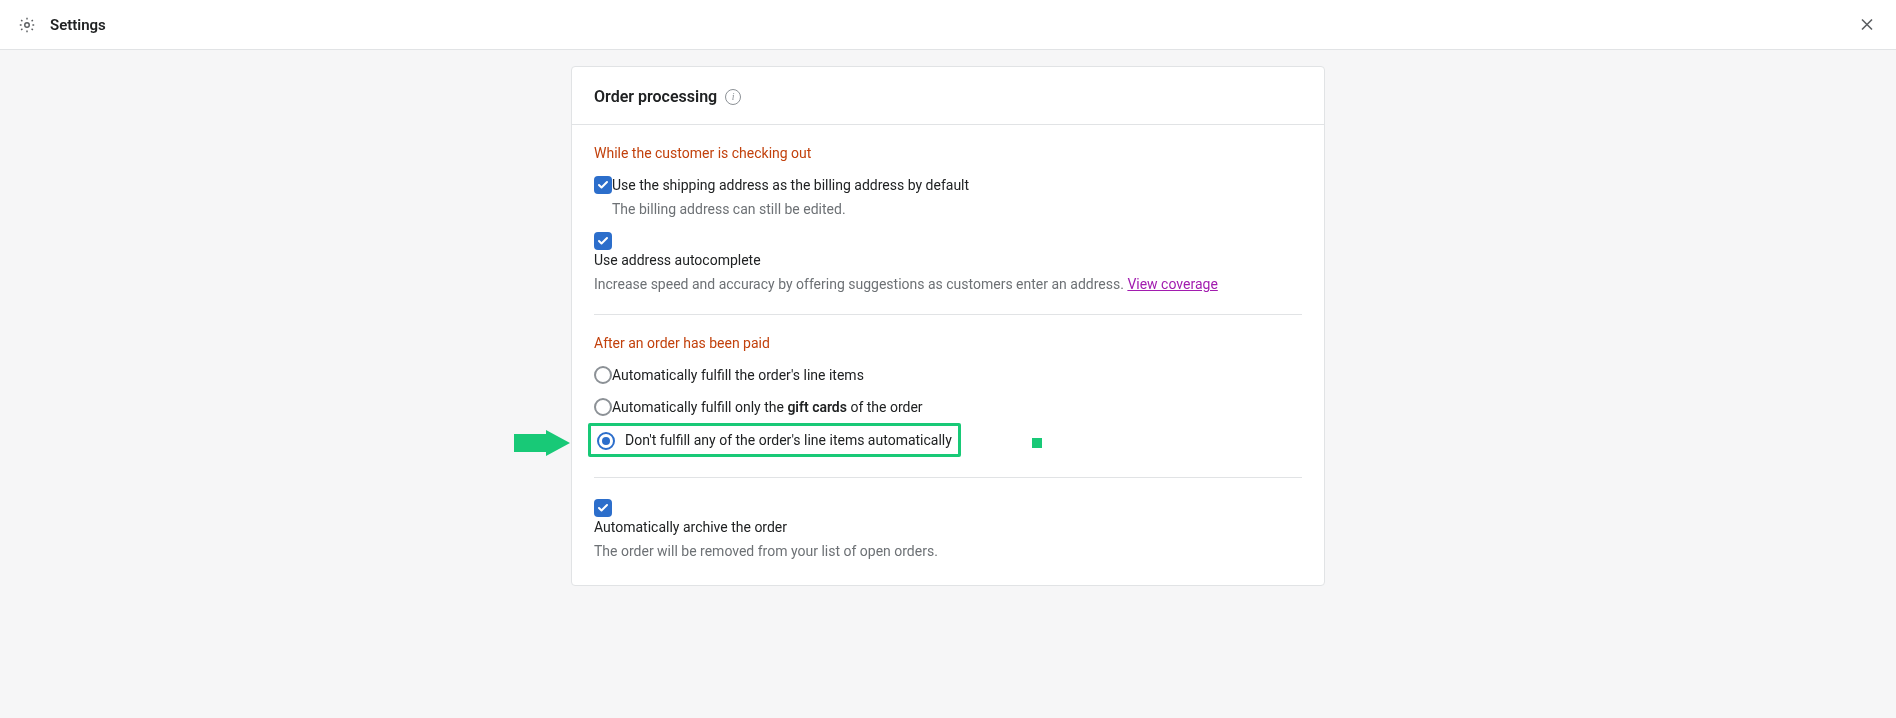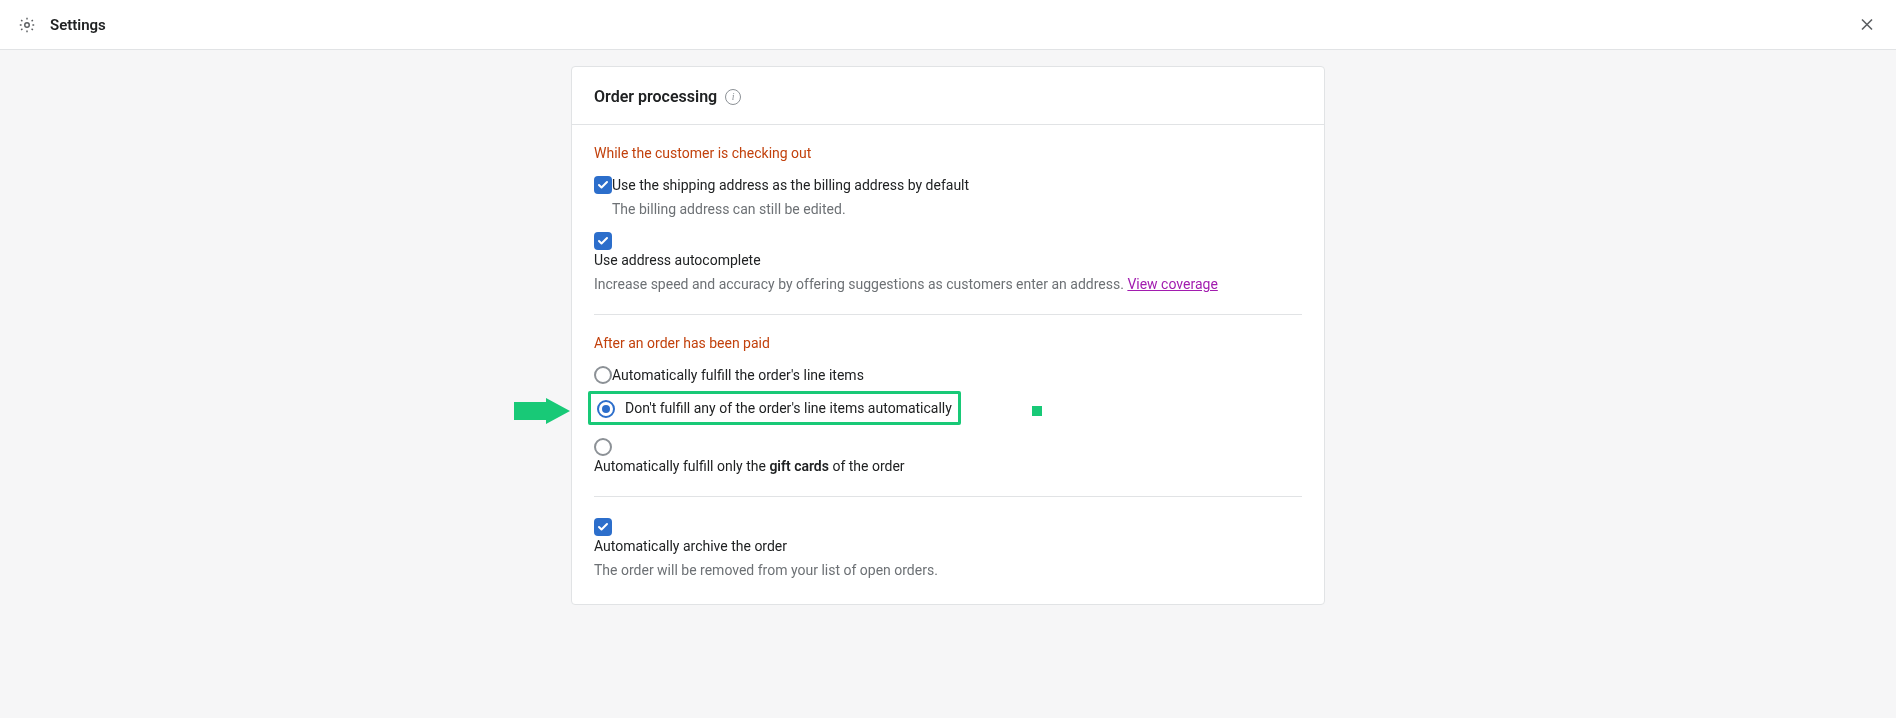--- a/index.html
+++ b/index.html
@@ -237,39 +237,39 @@
     <div class="section" style="padding-top:0;">
       <p class="subhead">After an order has been paid</p>
 
       <div class="option">
         <span class="radio"></span>
         <div class="opt-body">
           <div class="opt-label">Automatically fulfill the order's line items</div>
         </div>
       </div>
 
+      <div class="option">
+        <span class="radio"></span>
+        <div class="opt-body">
+          <div class="opt-label">
+            <span>Automatically fulfill only the </span><span class="bold">gift cards</span><span> of the order</span>
+          </div>
+        </div>
+      </div>
+
       <div class="option" style="position:relative;">
         <svg class="arrow-annot" viewBox="0 0 56 26">
           <polygon points="0,4 32,4 32,0 56,13 32,26 32,22 0,22" fill="#18c977"></polygon>
         </svg>
         <span class="green-dot"></span>
         <span class="highlight-box" style="display:flex;align-items:center;gap:10px;">
           <span class="radio selected"></span>
           <span class="opt-label">Don't fulfill any of the order's line items automatically</span>
         </span>
       </div>
-
-      <div class="option">
-        <span class="radio"></span>
-        <div class="opt-body">
-          <div class="opt-label">
-            <span>Automatically fulfill only the </span><span class="bold">gift cards</span><span> of the order</span>
-          </div>
-        </div>
-      </div>
     </div>
 
     <div class="divider-inner"></div>
 
     <div class="section" style="padding-top:0;">
 
       <div class="option">
         <span class="checkbox">
           <svg viewBox="0 0 12 12">
               <path d="M2 6l2.5 2.5L10 3" stroke="#fff" stroke-width="2" fill="none" stroke-linecap="round" stroke-linejoin="round"></path>

